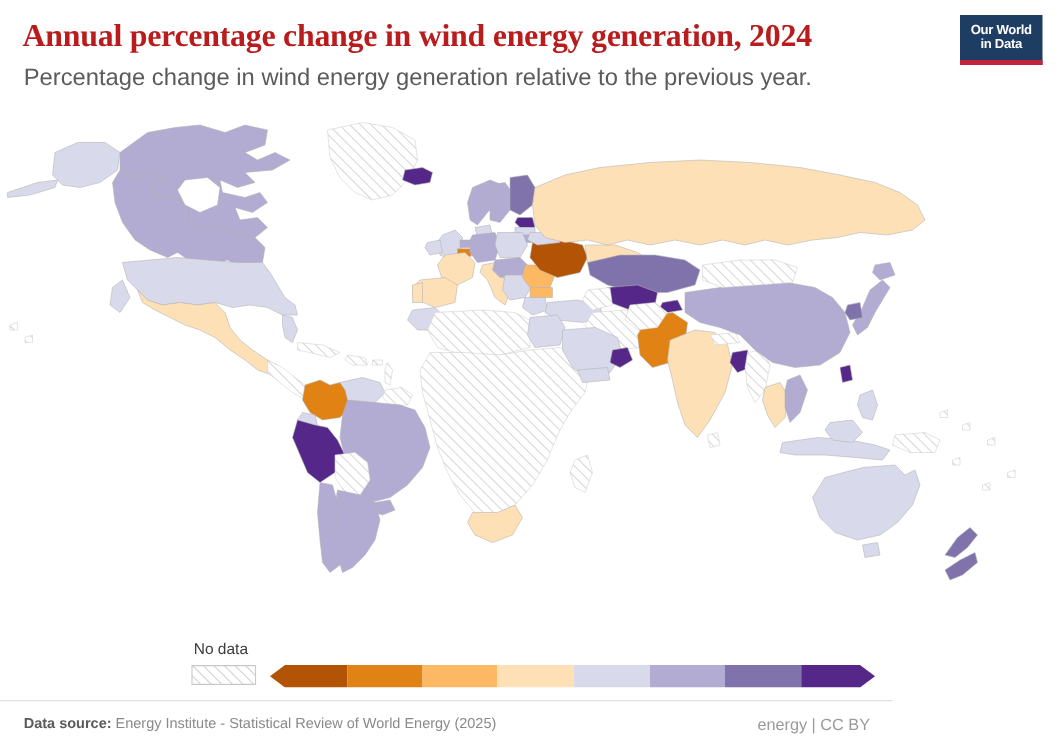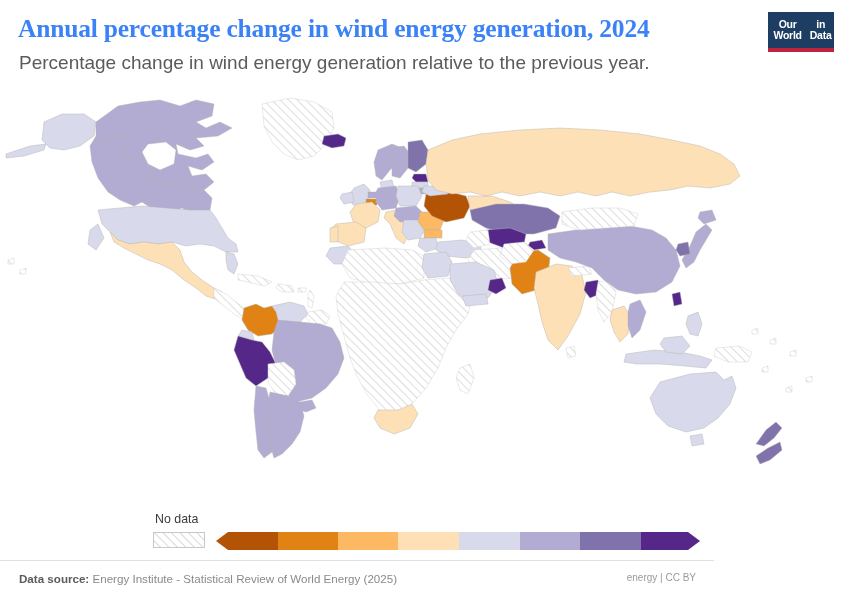--- a/index.html
+++ b/index.html
@@ -24,21 +24,21 @@
     height: 86px;
   }
   #chart-title {
     position: absolute;
     left: 18px;
     top: 14px;
     font-family: "Liberation Serif", serif;
     font-size: 25.5px;
     font-weight: bold;
     letter-spacing: -0.2px;
-    color: #3b82f6;
+    color: #b91c1c;
     white-space: nowrap;
     text-align: center;
   }
   #chart-subtitle {
     position: absolute;
     left: 19px;
     top: 52px;
     font-size: 19px;
     color: #5b5b5b;
     white-space: nowrap;
@@ -48,21 +48,21 @@
   #owid-logo {
     position: absolute;
     right: 16px;
     top: 12px;
     width: 66px;
     height: 40px;
     background: #1d3d63;
     border-bottom: 4px solid #c0233c;
     box-sizing: border-box;
     display: flex;
-    flex-direction: row;
+    flex-direction: column;
     align-items: center;
     justify-content: center;
     line-height: 1.08;
   }
   #owid-logo span {
     color: #ffffff;
     font-size: 10.5px;
     font-weight: bold;
     letter-spacing: -0.25px;
     display: block;
@@ -150,21 +150,21 @@
     top: 11px;
     font-size: 11.6px;
     color: #8a8a8a;
     white-space: nowrap;
   }
   #source-line b { color: #5b5b5b; }
   #footer-right {
     position: absolute;
     right: 18px;
     top: 11px;
-    font-size: 10px;
+    font-size: 13px;
     color: #9a9a9a;
     white-space: nowrap;
   }
 </style>
 </head>
 <body>
 
 <div id="header">
   <div id="chart-title">Annual percentage change in wind energy generation, 2024</div>
   <div id="chart-subtitle">Percentage change in wind energy generation relative to the previous year.</div>

